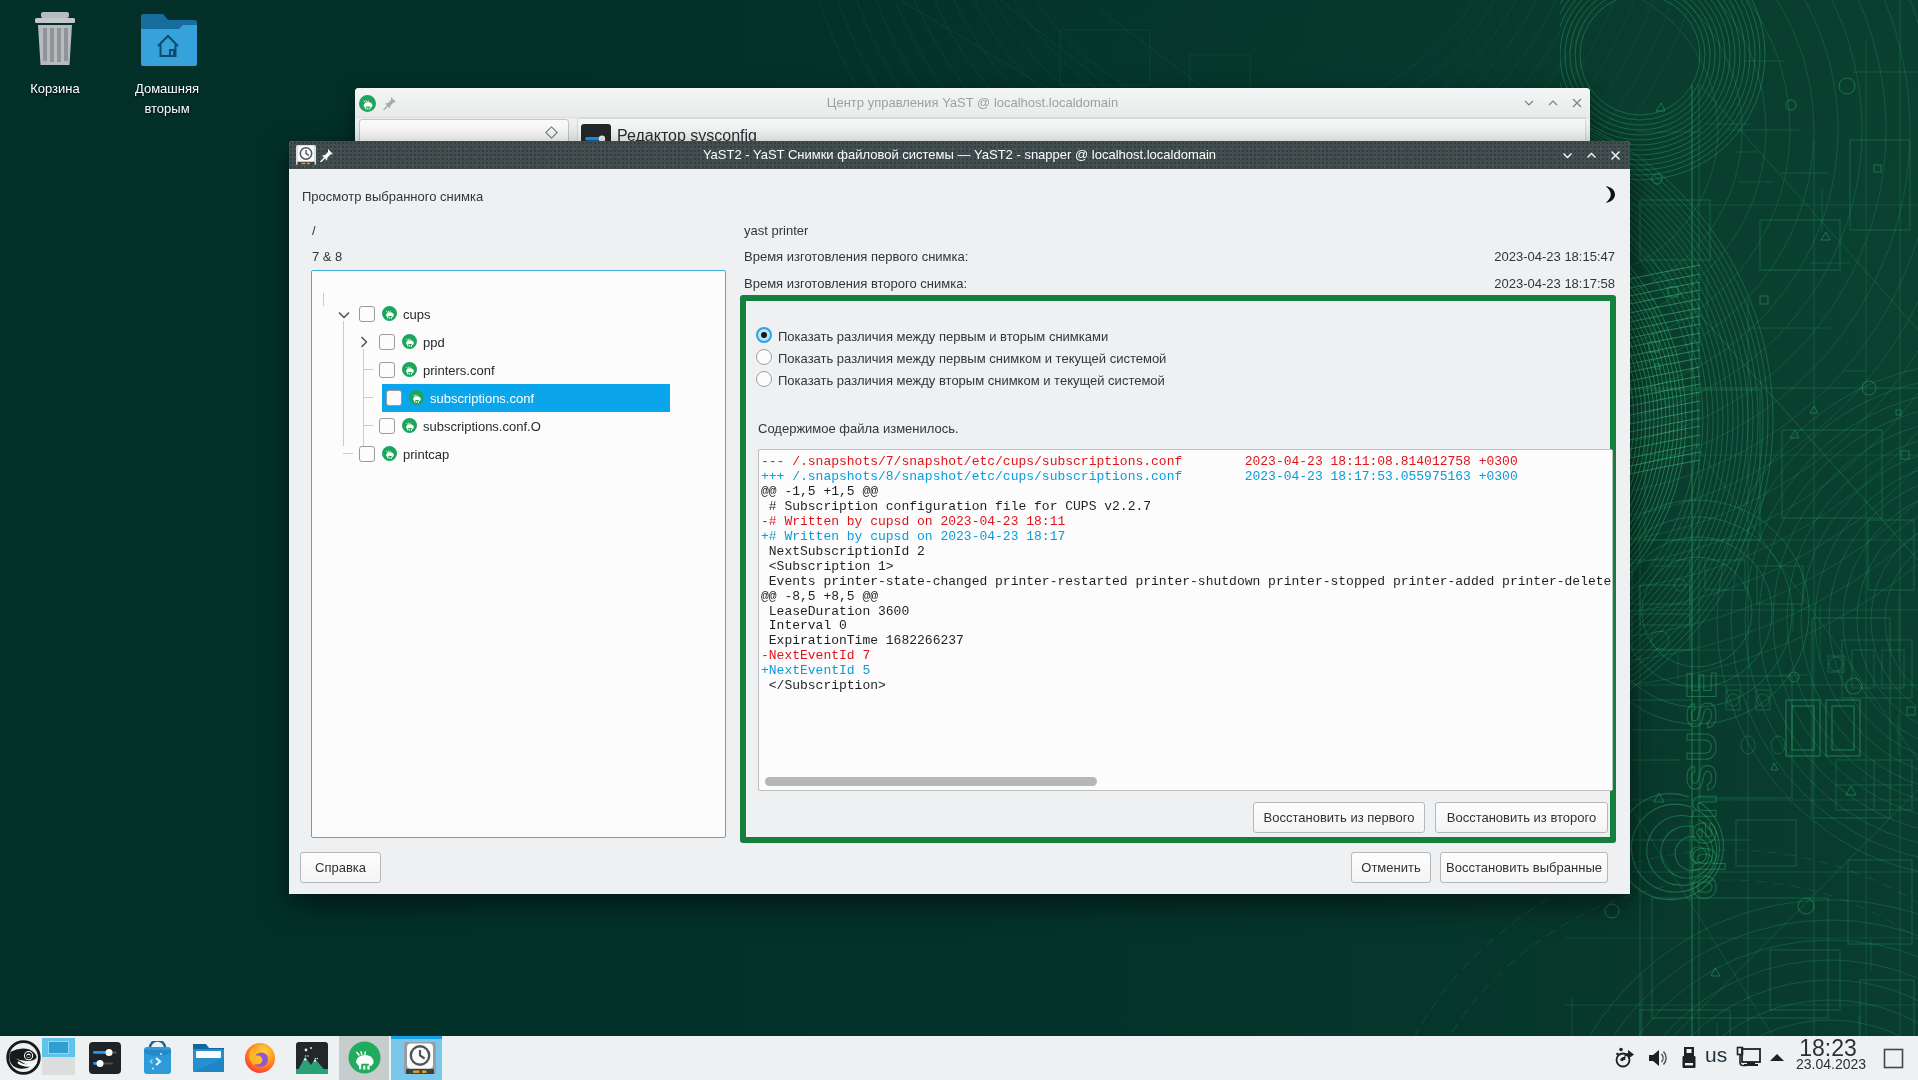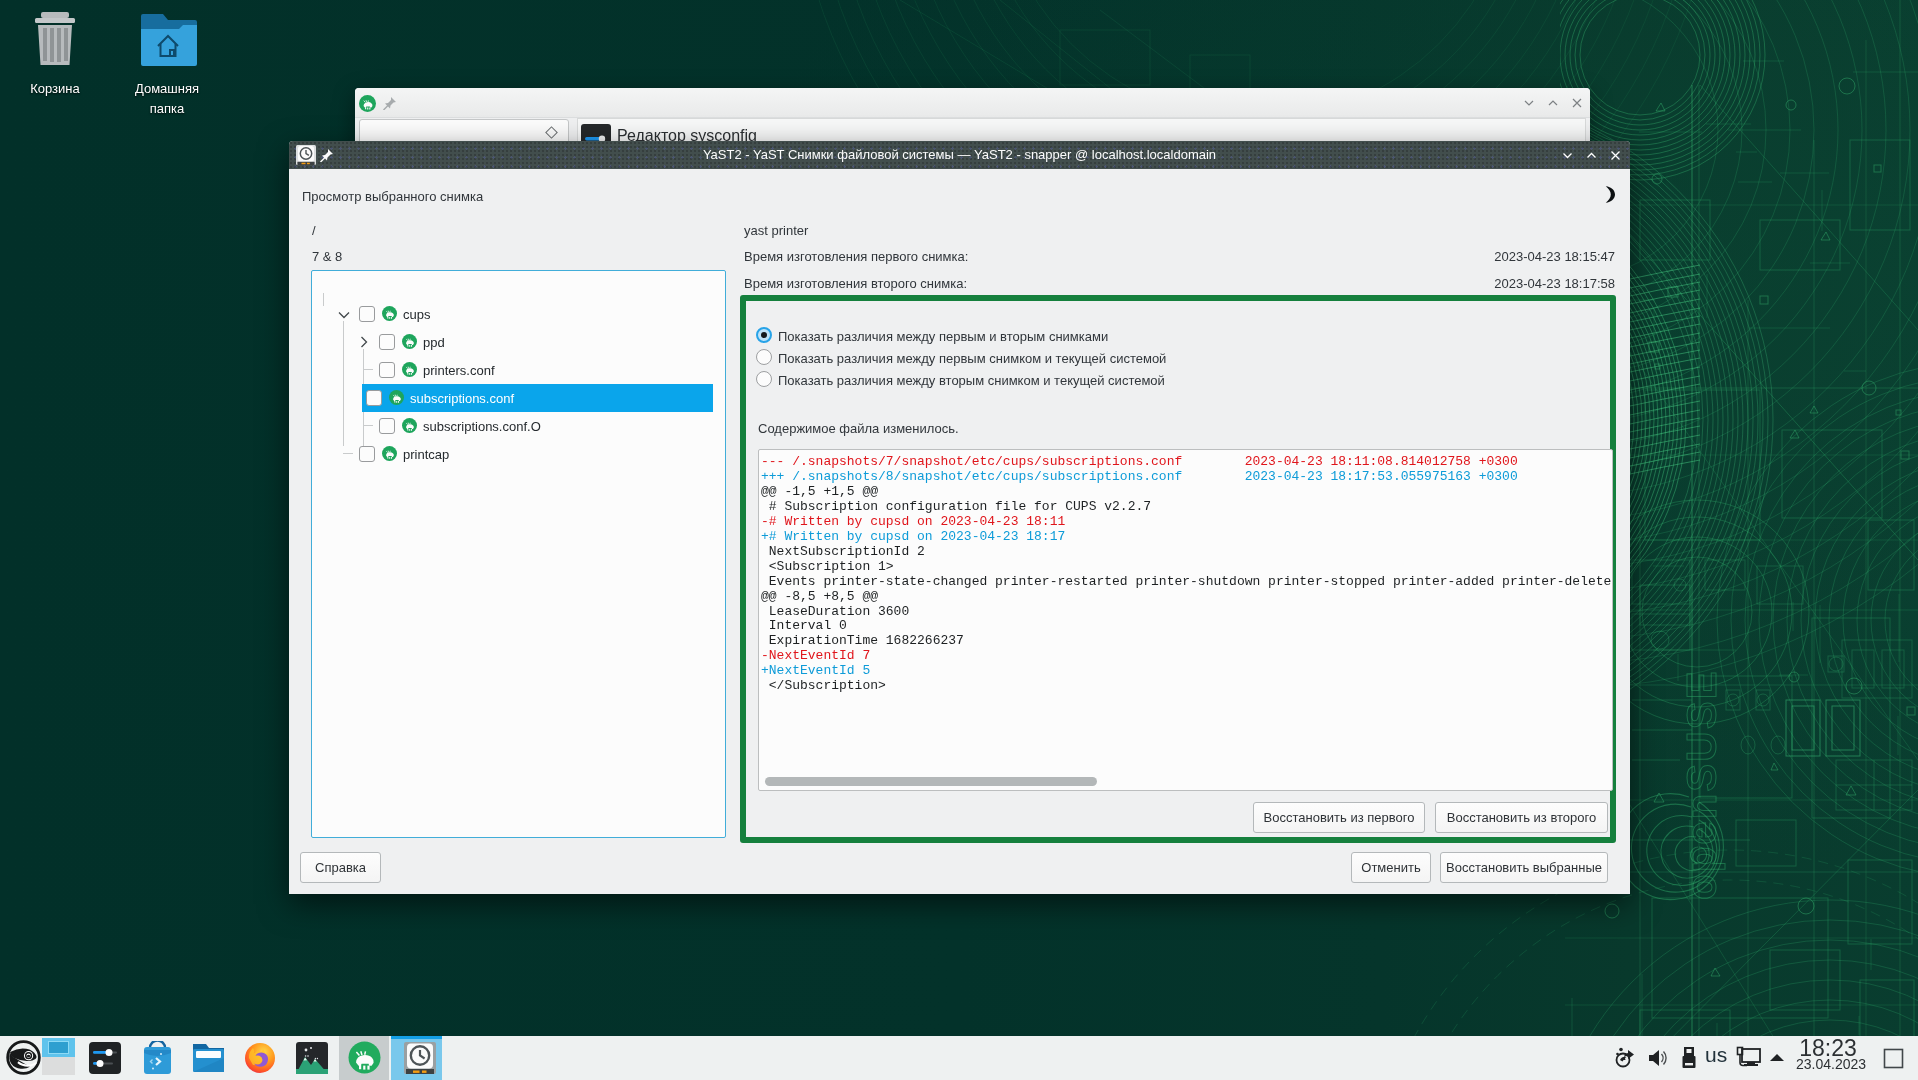--- a/index.html
+++ b/index.html
@@ -391,30 +391,31 @@
 
 <svg class="abs" style="left:139px;top:12px" width="58" height="54" viewBox="0 0 58 54">
   <path d="M2 4 a2 2 0 0 1 2-2 h20 l5 6 h27 a2 2 0 0 1 2 2 v8 h-56 z" fill="#176d9e"></path>
   <path d="M58 13 l-14 0 -4 4 h-38 v35 a2 2 0 0 0 2 2 h52 a2 2 0 0 0 2-2 z" fill="#35a2dc"></path>
   <g stroke="#0e4a6b" stroke-width="2" fill="none">
     <path d="M19 34 L29 24 L39 34"></path>
     <path d="M21.5 32 V44 H36.5 V32"></path>
     <rect x="31" y="38" width="4" height="6"></rect>
   </g>
 </svg>
-<div class="dicon-label" style="left:117px;top:79px;width:100px;">Домашняя папка</div>
+<div class="dicon-label" style="left:117px;top:79px;width:100px;">Домашняя вторым</div>
 
 <div id="bgwin">
   <div class="tbar">
     <svg class="abs" style="left:4px;top:7px" width="17" height="17" viewBox="0 0 17 17">
         <use href="#geeko"></use>
       </svg>
     <svg class="abs" style="left:28px;top:8px" width="14" height="14" viewBox="0 0 14 14">
       <path d="M8 1 l5 5 -2.5 .5 -3 3 -.5 3 -2-2 -4 4 -1-1 4-4 -2-2 3-.5 3-3 z" fill="#a7abad"></path>
     </svg>
+    <div class="title">Центр управления YaST @ localhost.localdomain</div>
     <svg class="abs" style="left:1168px;top:9px" width="12" height="12" viewBox="0 0 12 12">
         <path d="M2 4 l4 4 4-4" stroke="#7d8184" stroke-width="1.2" fill="none"></path>
       </svg>
     <svg class="abs" style="left:1192px;top:9px" width="12" height="12" viewBox="0 0 12 12">
         <path d="M2 8 l4-4 4 4" stroke="#7d8184" stroke-width="1.2" fill="none"></path>
       </svg>
     <svg class="abs" style="left:1216px;top:9px" width="12" height="12" viewBox="0 0 12 12">
         <path d="M2 2 l8 8 M10 2 l-8 8" stroke="#7d8184" stroke-width="1.2" fill="none"></path>
       </svg>
   </div>
@@ -514,21 +515,21 @@
         </svg>
       <div class="lbl" style="left:110px;">ppd</div>
     </div>
     <div class="trow" style="top:85px;">
       <div class="cb" style="left:66px;"></div>
       <svg class="abs" style="left:89px;top:6px" width="15" height="15" viewBox="0 0 17 17">
           <use href="#geeko"></use>
         </svg>
       <div class="lbl" style="left:110px;">printers.conf</div>
     </div>
-    <div class="trow hl" style="top:113px;left:50px;width:351px;">
+    <div class="trow hl" style="top:113px;left:70px;width:288px;">
       <div class="cb" style="left:4px;"></div>
       <svg class="abs" style="left:27px;top:6px" width="15" height="15" viewBox="0 0 17 17">
           <use href="#geeko"></use>
         </svg>
       <div class="lbl" style="left:48px;">subscriptions.conf</div>
     </div>
     <div class="trow" style="top:141px;">
       <div class="cb" style="left:66px;"></div>
       <svg class="abs" style="left:89px;top:6px" width="15" height="15" viewBox="0 0 17 17">
           <use href="#geeko"></use>

